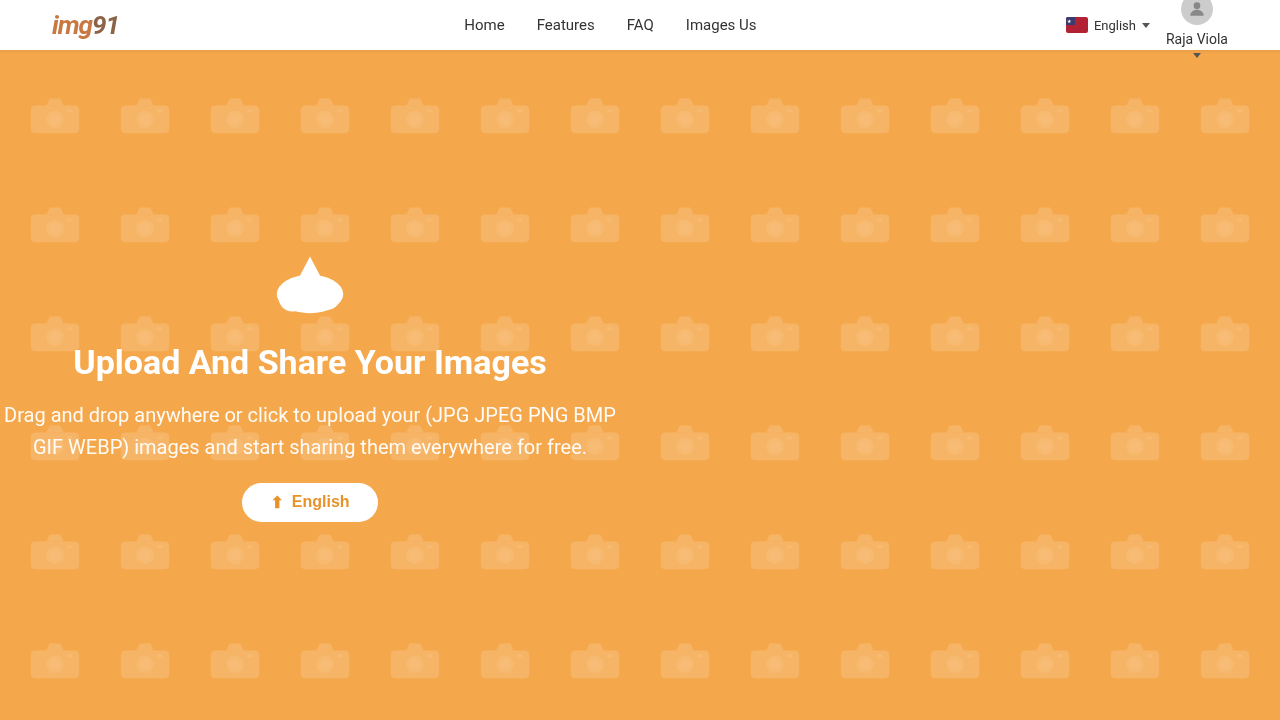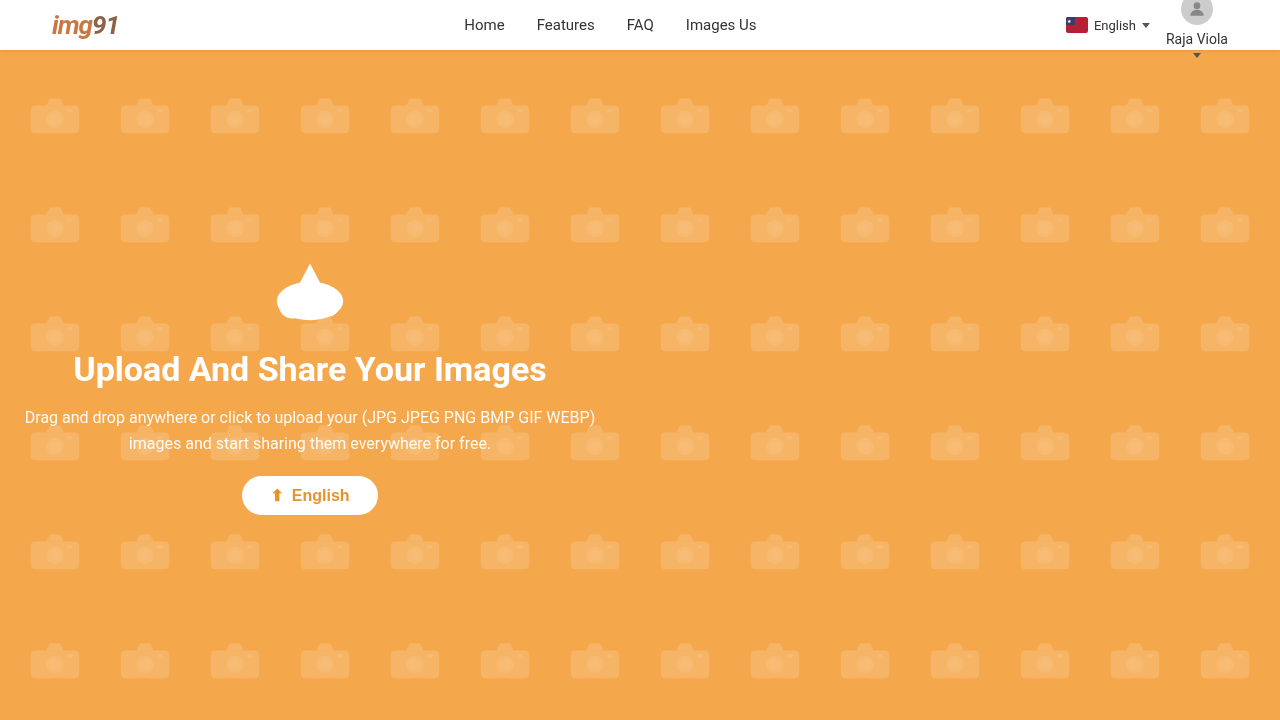--- a/index.html
+++ b/index.html
@@ -156,21 +156,21 @@
       height: 70px;
       margin-bottom: 4px;
     }
     .hero-title {
       font-size: 34px;
       font-weight: 700;
       color: white;
       line-height: 1.2;
     }
     .hero-subtitle {
-      font-size: 16px;
+      font-size: 20px;
       color: rgba(255,255,255,0.95);
       max-width: 620px;
       line-height: 1.6;
     }
     .upload-button {
       background: white;
       color: #E8922A;
       border: none;
       border-radius: 24px;
       padding: 10px 28px;

